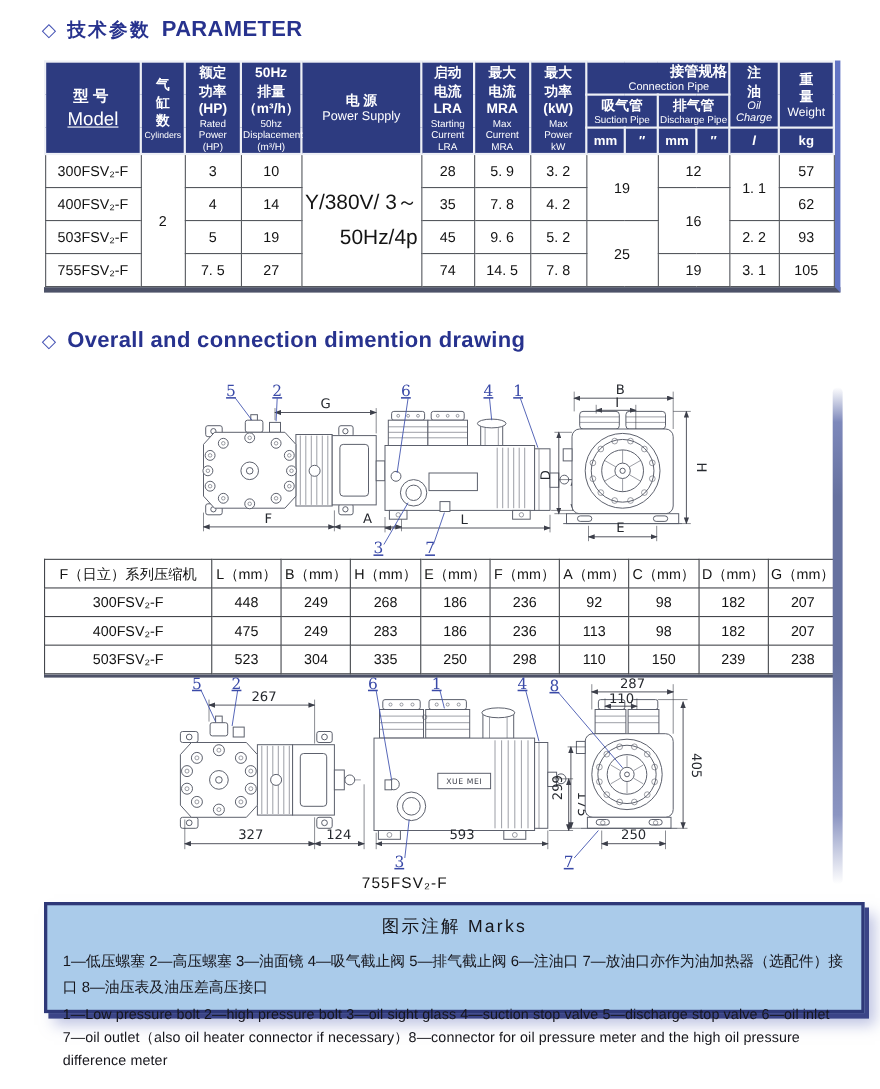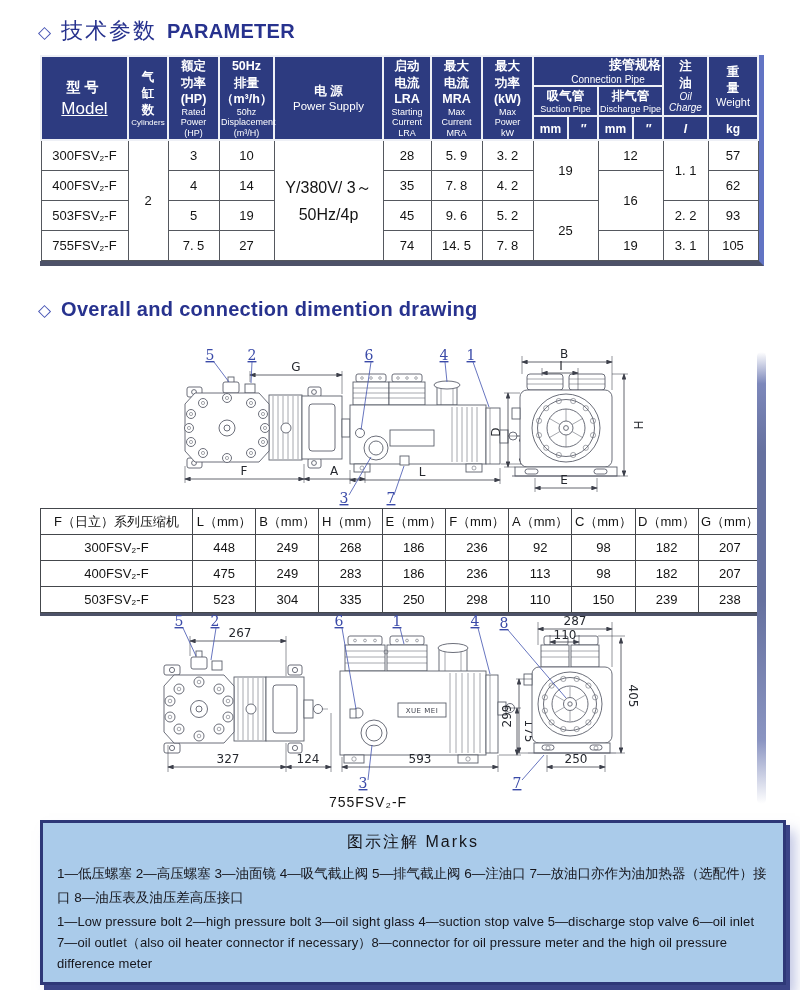--- a/index.html
+++ b/index.html
@@ -3,37 +3,37 @@
 <meta charset="utf-8">
 <style>
   html,body { margin:0; padding:0; background:#eceef4; }
   #page {
     position:relative; width:800px; height:990px; background:#ffffff;
     font-family:"Liberation Sans","DejaVu Sans",sans-serif; overflow:hidden;
   }
   
   .section-title { position:absolute; left:38px; display:flex; align-items:baseline; gap:10px; color:#27328e; }
   .diamond { color:#4553b4; font-size:17px; font-weight:normal; }
-  .t-zh { font-size:22px; font-weight:normal; letter-spacing:2px; }
+  .t-zh { font-size:17px; font-weight:bold; letter-spacing:2px; }
   .t-en { font-size:20px; font-weight:bold; letter-spacing:0.3px; }
 
   
   .param-wrap { position:absolute; left:40px; top:55px; border-right:5px solid #6274c4; border-bottom:5px solid #4d5268; }
   table.param { border-collapse:collapse; table-layout:fixed; width:717px; }
   table.param th { background:#2d3b80; border:2px solid #eef0f6; padding:0 1px; vertical-align:middle; text-align:center; color:#fff; font-weight:normal; }
   table.param td { border:1px solid #55585e; text-align:center; vertical-align:middle; font-size:13px; color:#141414; height:29px; background:#fff; padding:0; }
   .zh { display:block; font-size:12.5px; font-weight:bold; line-height:1.3; white-space:pre-line; }
   .en { display:block; font-size:9px; line-height:1.15; white-space:pre-line; font-weight:normal; }
   .model-zh { font-size:14px; letter-spacing:4px; }
   .model-en { font-size:17px; margin-top:3px; font-weight:normal;text-decoration:underline; }
   .cyl-en { font-size:8px; }
   .supply-en { font-size:11.5px; }
   .unit { font-size:12px; font-weight:bold;text-align:center; }
   .unit-italic { font-style:italic; }
-  .supply-text { display:inline-block; text-align:center; white-space:pre-line; line-height:1.7; font-size:16px; }
+  .supply-text { display:inline-block; text-align:right; white-space:pre-line; line-height:1.7; font-size:19px; }
 
   
   .dim-wrap { position:absolute; left:40px; top:508px; border-bottom:3px solid #4d5268; }
   table.dim { border-collapse:collapse; table-layout:fixed; width:722px; }
   table.dim th, table.dim td { border:1px solid #44474c; font-weight:normal; font-size:13px; text-align:center; height:25px; color:#141414; background:#fff; padding:0; }
 
   
   .drawing { position:absolute; left:38px; }
   #drawing-top { top:346px; }
   #drawing-bottom { top:614px; }
@@ -44,21 +44,21 @@
   .extline { stroke:#3c3f4a; stroke-width:0.55; fill:none; }
   .dimtxt { fill:#26292f; font-family:"DejaVu Sans",sans-serif; font-size:12px; }
   .callout { fill:#3a4aa8; font-family:"DejaVu Serif",serif; font-size:14px; text-decoration:underline; }
   .leader { stroke:#4052ae; stroke-width:0.8; fill:none; }
   .brandtxt { fill:#3c3f4a; font-family:"DejaVu Sans",sans-serif; font-size:7px; letter-spacing:0.5px; }
 
   .caption { position:absolute; left:38px; top:794px; width:660px; text-align:center; font-size:14px; letter-spacing:1px; color:#141414; }
 
   
   .marks {
-    position:absolute; left:40px; top:820px; width:746px; height:165px; box-sizing:border-box;
+    position:absolute; left:40px; top:820px; width:746px; height:101px; box-sizing:border-box;
     background:#aacbea; border:3px solid #2e3878; padding:7px 14px 8px;
     box-shadow:4px 5px 0 #3b4487, 9px 11px 12px rgba(130,140,200,0.5);
   }
   .marks-title { text-align:center; font-size:16px; color:#15151a; margin:2px 0 9px; letter-spacing:2px; }
   .marks-line { font-size:13.5px; color:#16161c; line-height:1.8; }
   .marks-line.en { font-size:13px; line-height:1.65; letter-spacing:0.1px; }
 
   
   .side-bar {
     position:absolute; left:757px; top:352px; width:9px; height:452px; border-radius:6px;

